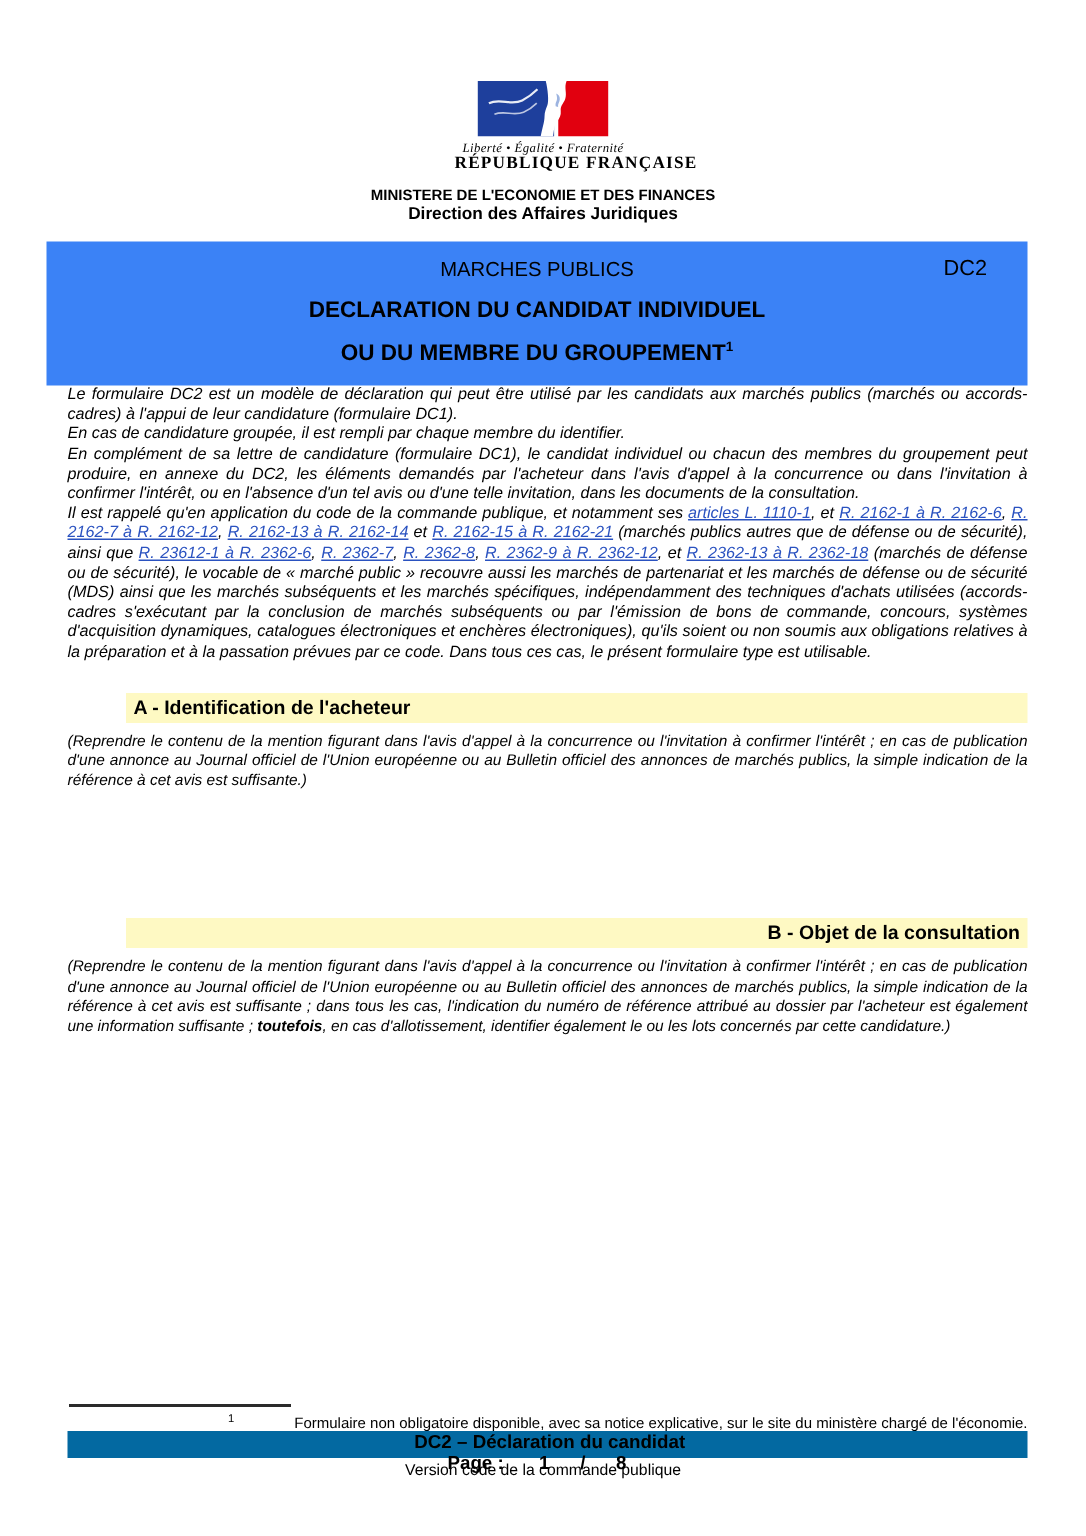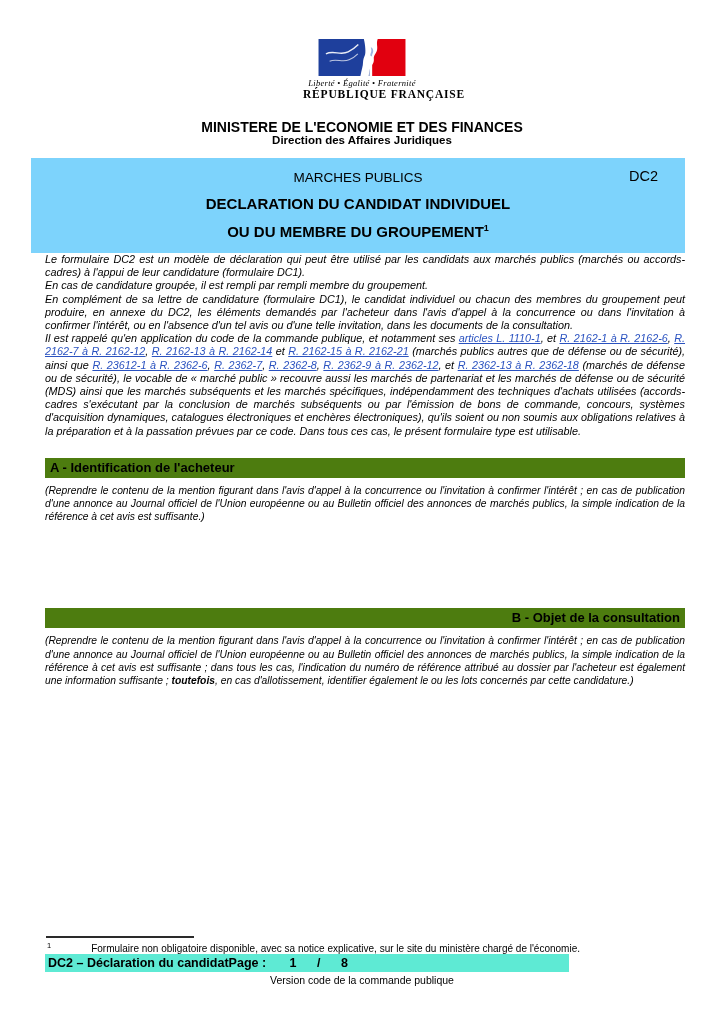--- a/index.html
+++ b/index.html
@@ -7,48 +7,48 @@
   .page {
     position: relative;
     width: 724px;
     height: 1024px;
     background: #ffffff;
     font-family: "Liberation Sans", sans-serif;
     color: #000;
     overflow: hidden;
   }
   
-  .gov-header { text-align: center; padding-top: 39px; }
+  .gov-header { text-align: center; padding-top: 54px; }
   .flag-logo { display:block; margin: 0 auto; width: 94px; height: 37px; }
   .logo-motto {
     font-family: "Liberation Serif", serif;
     font-style: italic;
     font-size: 8.5px;
     line-height: 10px;
     margin-top: 2px;
     letter-spacing: .3px;
   }
   .logo-republic {
     font-family: "Liberation Serif", serif;
     font-size: 11.5px;
     line-height: 13px;
     letter-spacing: .8px;
     font-weight: 600;
     margin-left: 44px;
   }
-  .ministry  { font-weight: bold; font-size: 14px;   line-height: 13px; margin-top: 20px; }
+  .ministry  { font-weight: bold; font-size: 10px;   line-height: 13px; margin-top: 8px; }
   .direction { font-weight: bold; font-size: 11.5px; line-height: 13px; }
 
   
   .col { margin-left: 45px; margin-right: 39px; } 
 
   
   .title-box {
     margin-top: 11px;
-    background: #7dd3fc;
+    background: #3b82f6;
     padding: 10px 0 12px 0;
     position: relative;
     margin-left: 31px;
   }
   .title-kicker-row { position: relative; text-align: center; }
   .title-kicker { font-size: 13.5px; line-height: 16px; }
   .title-code {
     position: absolute; right: 27px; top: 0;
     font-weight: normal; font-size: 14.5px; line-height: 16px;
   }
@@ -66,49 +66,50 @@
     margin: 0;
   }
   .p1 { margin-top: 14px; }
   .p2 { margin-top: 16px; }
   .p3 { margin-top: 10px; }
   .p4 { margin-top: 10px; }
   a.doclink { color: #2a52c0; text-decoration: underline; }
 
   
   .section-bar {
-    background: #4d7c0f;
+    background: #fef9c3;
     font-weight: bold;
     font-size: 13px;
     line-height: 16px;
     padding: 2px 5px 2px 5px;
+    margin-left: 39px;
   }
   .section-bar.a { margin-top: 20px; }
   .section-bar.b { margin-top: 85px; text-align: right; }
   .section-note { margin-top: 6px; font-size: 10.3px; }
   .section-note .bold-it { font-weight: bold; }
 
   
   .footnote-rule {
     position: absolute; left: 46px; top: 936px;
     width: 148px; height: 0;
     border-top: 2px solid #2a2a2a;
   }
   .footnote {
     position: absolute; left: 47px; top: 940px; right: 39px;
-    font-size: 10px; line-height: 11px;
+    font-size: 10px; line-height: 11px; text-align: right;
   }
   .footnote sup { font-size: 7.5px; }
   .footnote .fn-text { margin-left: 40px; }
   .footer-bar {
     position: absolute; left: 45px; top: 954px;
-    width: 524px; height: 18px;
-    background: #5eead4;
+    width: 640px; height: 18px;
+    background: #0369a1;
     display: flex; align-items: center;
-    font-size: 12.5px; font-weight: bold;
+    font-size: 12.5px; font-weight: bold; flex-direction: column;
   }
   .footer-left   { padding-left: 3px; white-space: nowrap; }
   .footer-center { flex: 1; text-align: center; font-style: italic; }
   .footer-pages  { white-space: nowrap; padding-right: 14px; }
   .footer-pages span { display: inline-block; }
   .fp-num { margin-left: 20px; }
   .fp-sep { margin-left: 17px; }
   .fp-tot { margin-left: 17px; }
   .footer-version {
     position: absolute; top: 974px; left: 0; width: 100%;
@@ -141,21 +142,21 @@
       <span class="title-code">DC2</span>
     </div>
     <div class="title-line l1">DECLARATION DU CANDIDAT INDIVIDUEL</div>
     <div class="title-line l2"><span>OU DU MEMBRE DU GROUPEMENT</span><sup>1</sup></div>
   </div>
 
   <div class="intro col">
     <p class="p1">
       <span>Le formulaire DC2 est un modèle de déclaration qui peut être utilisé par les candidats aux marchés publics (marchés ou accords-cadres) à l'appui de leur candidature (formulaire DC1).</span><br>
     </p>
-    <p class="p2">En cas de candidature groupée, il est rempli par rempli membre du groupement.</p>
+    <p class="p2">En cas de candidature groupée, il est rempli par chaque membre du identifier.</p>
     <p class="p3">En complément de sa lettre de candidature (formulaire DC1), le candidat individuel ou chacun des membres du groupement peut produire, en annexe du DC2, les éléments demandés par l'acheteur dans l'avis d'appel à la concurrence ou dans l'invitation à confirmer l'intérêt, ou en l'absence d'un tel avis ou d'une telle invitation, dans les documents de la consultation.</p>
     <p class="p4"><span>Il est rappelé qu'en application du code de la commande publique, et notamment ses </span><a href="#" class="doclink">articles L. 1110-1</a><span>, et </span><a href="#" class="doclink">R. 2162-1 à R. 2162-6</a><span>, </span><a href="#" class="doclink">R. 2162-7 à R. 2162-12</a><span>, </span><a href="#" class="doclink">R. 2162-13 à R. 2162-14</a><span> et </span><a href="#" class="doclink">R. 2162-15 à R. 2162-21</a><span> (marchés publics autres que de défense ou de sécurité), ainsi que </span><a href="#" class="doclink">R. 23612-1 à R. 2362-6</a><span>, </span><a href="#" class="doclink">R. 2362-7</a><span>, </span><a href="#" class="doclink">R. 2362-8</a><span>, </span><a href="#" class="doclink">R. 2362-9 à R. 2362-12</a><span>, et </span><a href="#" class="doclink">R. 2362-13 à R. 2362-18</a><span> (marchés de défense ou de sécurité), le vocable de « marché public » recouvre aussi les marchés de partenariat et les marchés de défense ou de sécurité (MDS) ainsi que les marchés subséquents et les marchés spécifiques, indépendamment des techniques d'achats utilisées (accords-cadres s'exécutant par la conclusion de marchés subséquents ou par l'émission de bons de commande, concours, systèmes d'acquisition dynamiques, catalogues électroniques et enchères électroniques), qu'ils soient ou non soumis aux obligations relatives à la préparation et à la passation prévues par ce code. Dans tous ces cas, le présent formulaire type est utilisable.</span></p>
   </div>
 
   <div class="col">
     <div class="section-bar a">A - Identification de l'acheteur</div>
     <p class="section-note">(Reprendre le contenu de la mention figurant dans l'avis d'appel à la concurrence ou l'invitation à confirmer l'intérêt ; en cas de publication d'une annonce au Journal officiel de l'Union européenne ou au Bulletin officiel des annonces de marchés publics, la simple indication de la référence à cet avis est suffisante.)</p>
   </div>
 
   <div class="col">

